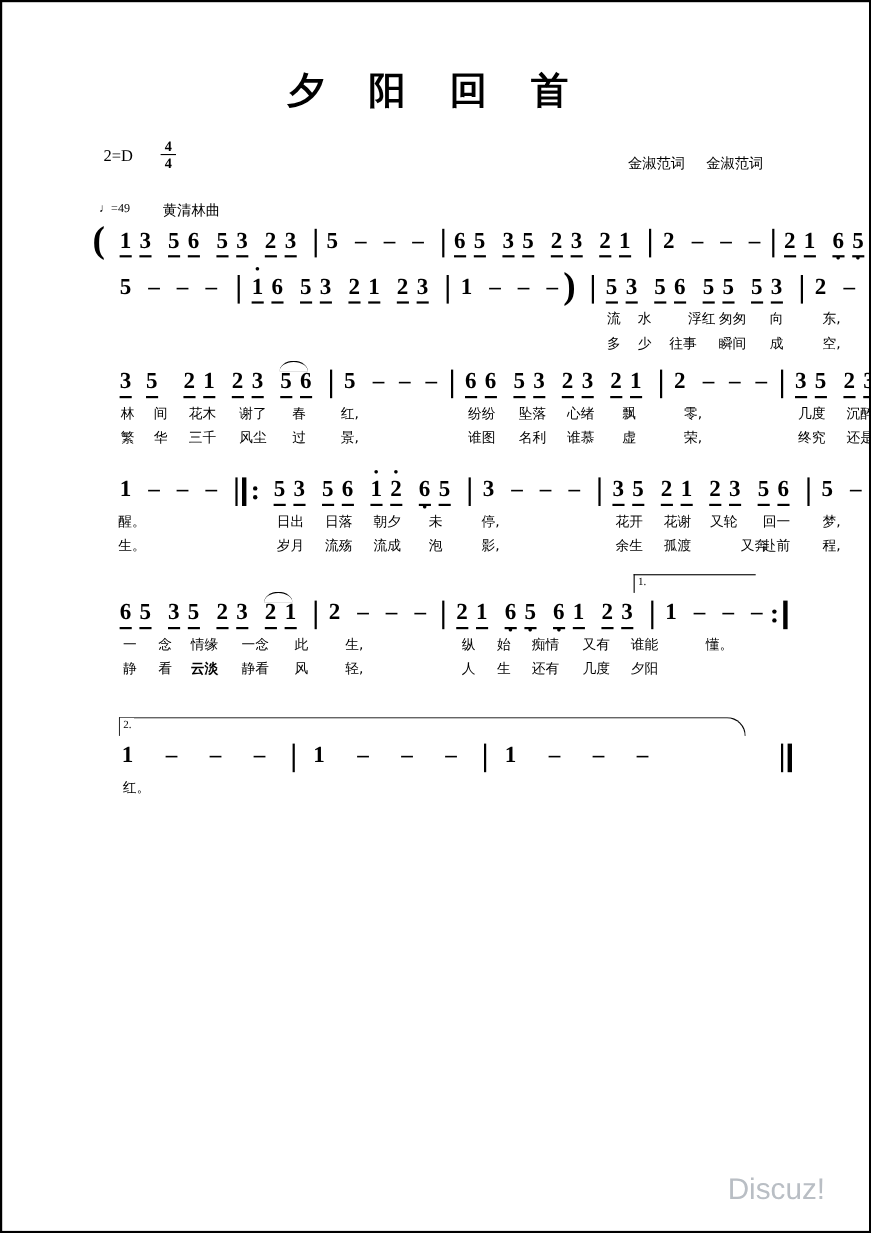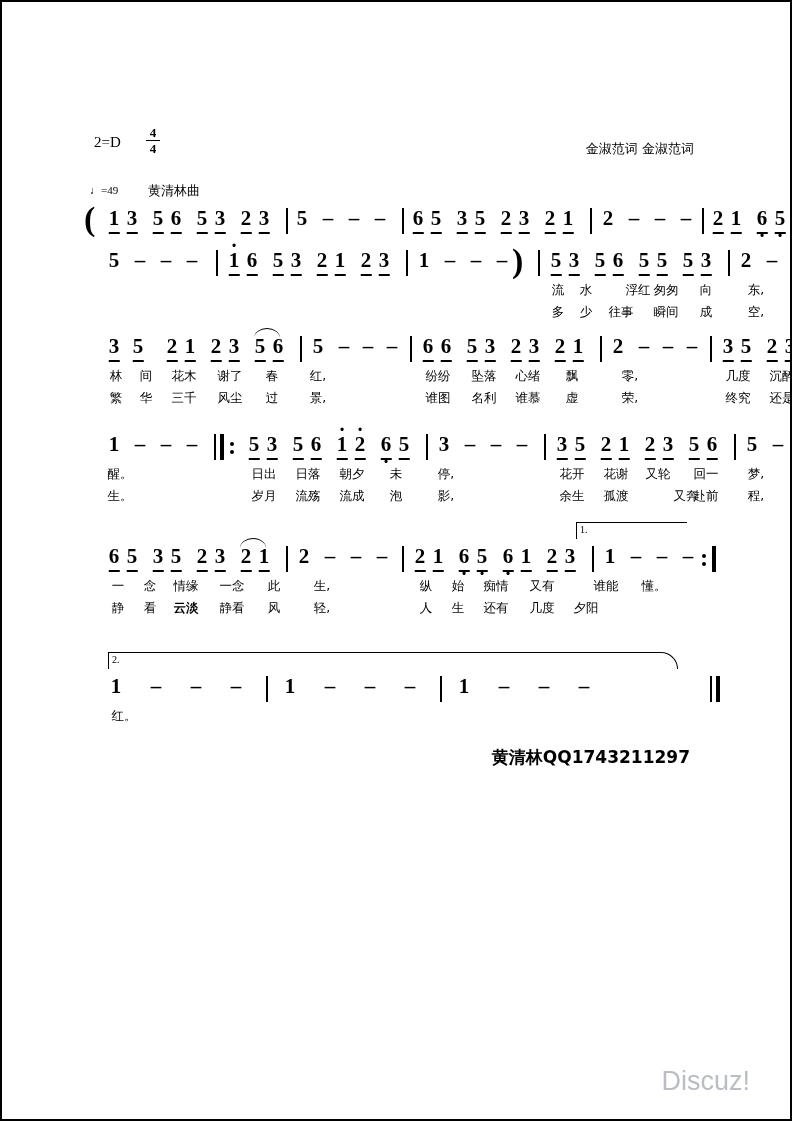--- a/index.html
+++ b/index.html
@@ -51,21 +51,21 @@
   }
   .meter .num { display: block; }
   .meter .bar { display: block; width: 14px; height: 1px; background: #000; margin: 1px 0; }
   .credits {
     position: absolute;
     right: 96px;
     top: 138px;
     font-size: 13px;
     font-family: "DejaVu Sans", sans-serif;
   }
-  .credits span { margin-left: 0; }
+  .credits span { margin-left: 15px; }
   .tempo {
     position: absolute;
     left: 88px;
     top: 182px;
     font-size: 11px;
     font-family: "Liberation Serif", serif;
   }
   .expr {
     position: absolute;
     left: 146px;
@@ -183,20 +183,21 @@
     font-size: 27px;
     color: #b9bec4;
     font-family: "Liberation Sans", sans-serif;
   }
 </style>
 </head>
 <body>
 
 <div class="page">
 
+  <div class="title">夕 阳 回 首</div>
 
   <div class="keysig">2=D</div>
   <div class="meter">
     <span class="num">4</span>
     <span class="bar"></span>
     <span class="num">4</span>
   </div>
 
   <div class="credits">
     <span>金淑范词</span>
@@ -479,21 +480,21 @@
       <span class="tok" style="left:12px;">一</span>
       <span class="tok" style="left:44px;">念</span>
       <span class="tok" style="left:80px;">情缘</span>
       <span class="tok" style="left:126px;">一念</span>
       <span class="tok" style="left:168px;">此</span>
       <span class="tok" style="left:216px;">生,</span>
       <span class="tok" style="left:320px;">纵</span>
       <span class="tok" style="left:352px;">始</span>
       <span class="tok" style="left:390px;">痴情</span>
       <span class="tok" style="left:436px;">又有</span>
-      <span class="tok" style="left:500px;">谁能</span>
+      <span class="tok" style="left:480px;">谁能</span>
       <span class="tok" style="left:548px;">懂。</span>
     </div>
     <div class="lyricrow" style="margin-top:2px;">
       <span class="tok" style="left:12px;">静</span>
       <span class="tok" style="left:44px;">看</span>
       <span class="tok" style="left:80px;font-weight:bold;">云淡</span>
       <span class="tok" style="left:126px;">静看</span>
       <span class="tok" style="left:168px;">风</span>
       <span class="tok" style="left:216px;">轻,</span>
       <span class="tok" style="left:320px;">人</span>
@@ -524,16 +525,15 @@
       <span class="tok" style="left:438px;">–</span>
       <span class="tok" style="left:478px;">–</span>
       <div class="barline" style="left:604px;"></div>
       <div class="thickbar" style="left:610px;"></div>
     </div>
     <div class="lyricrow" style="margin-top:4px;">
       <span class="tok" style="left:18px;">红。</span>
     </div>
   </div>
 
-  <div class="signature">黄清林QQ1743211297</div>
   <div class="watermark">Discuz!</div>
 
 </div>
 
 </body></html>

